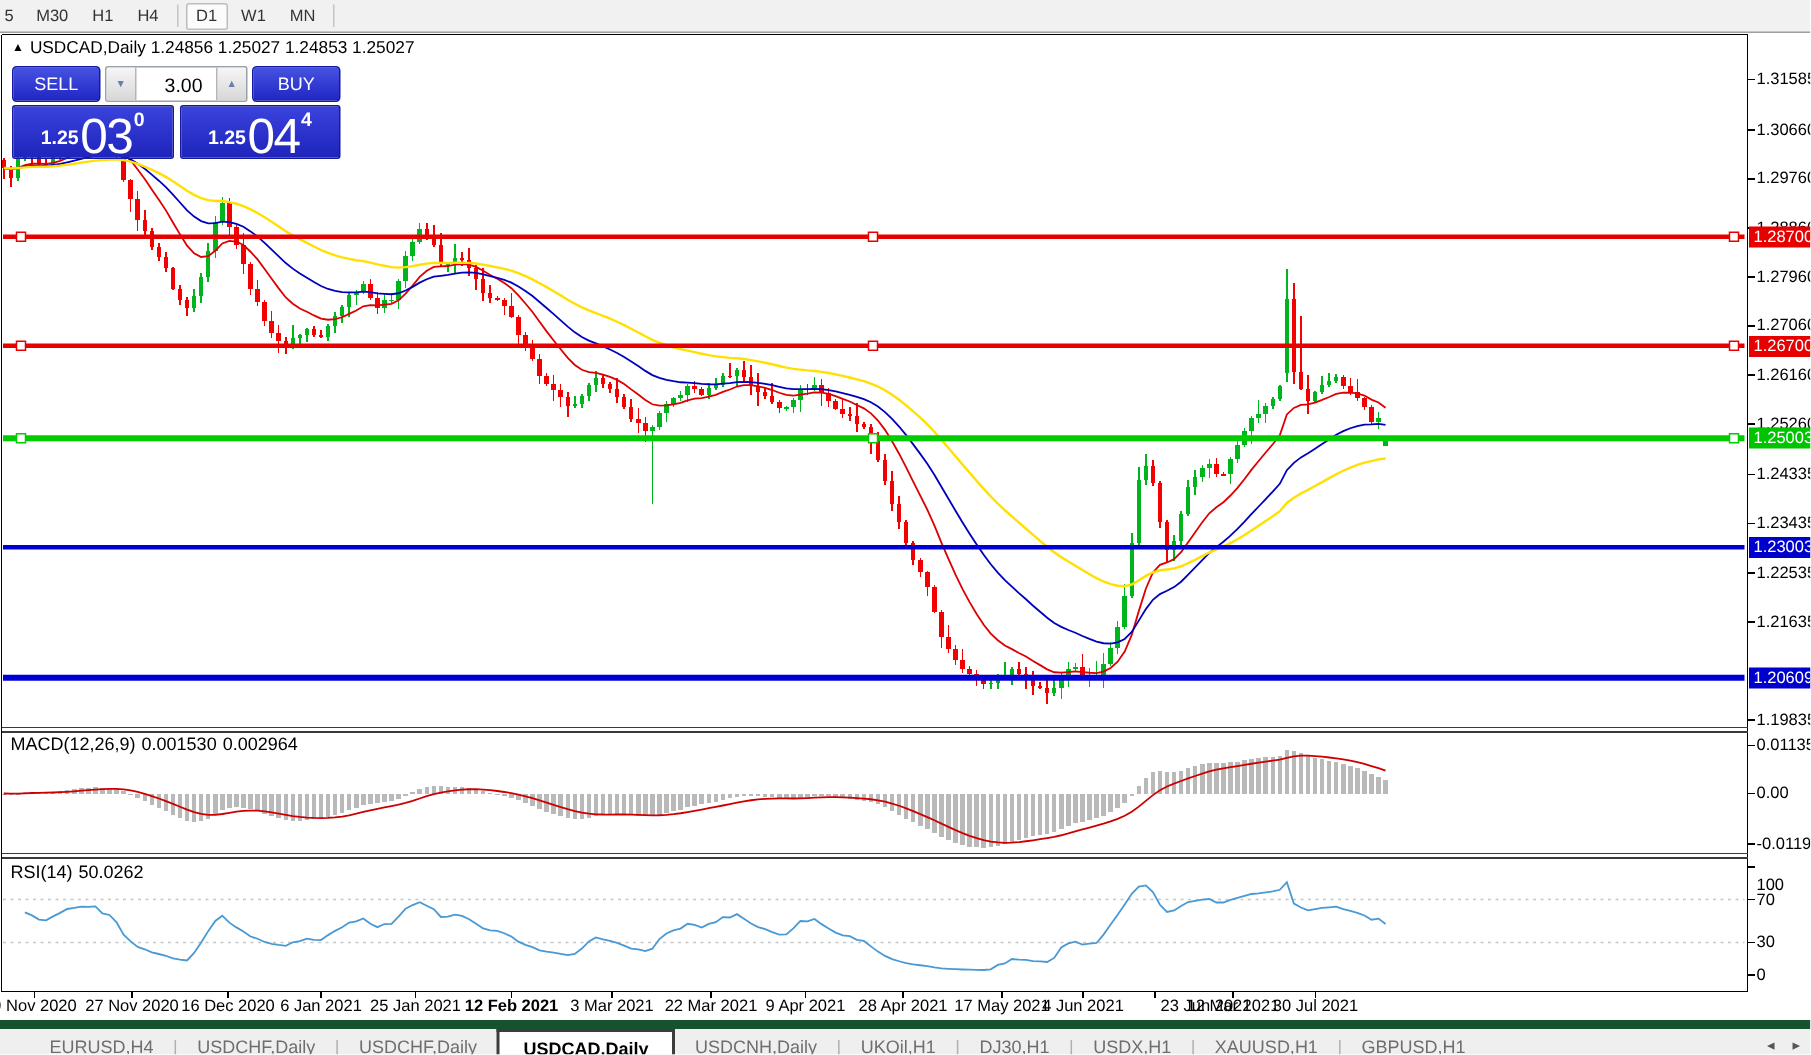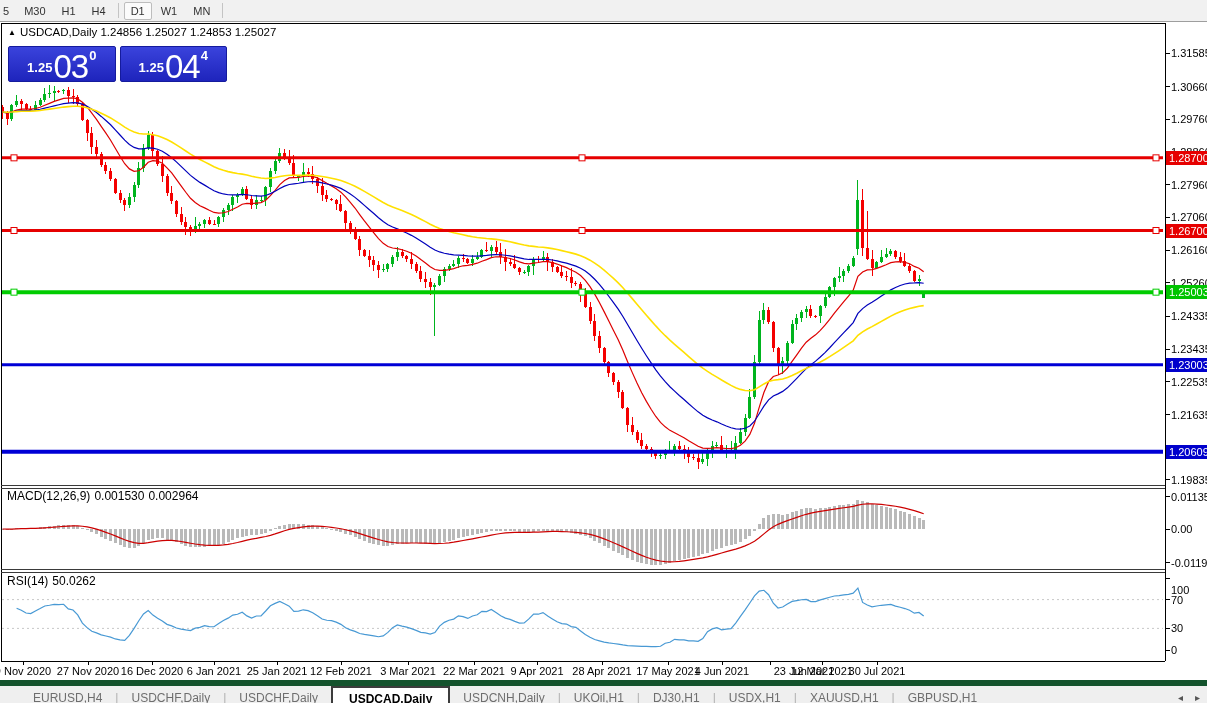--- a/index.html
+++ b/index.html
@@ -748,20 +748,33 @@
         <line x1="1" y1="572" x2="1165" y2="572" stroke="#3a3a3a" shape-rendering="crispEdges"></line>
       </g>
     </svg>
 
   <div class="chart-title">
     <span class="tri">▲</span><span>USDCAD,Daily</span>
     <span id="ohlc">1.24856 1.25027 1.24853 1.25027</span>
   </div>
 
   <div class="tp">
+    <div class="tp-row1">
+      <div class="tbtn">SELL</div>
+      <div class="spin">
+        <div class="sbtn" style="border-left:none">
+          <span class="arr">▼</span>
+          </div>
+        <div class="sfield">3.00</div>
+        <div class="sbtn" style="border-right:none">
+          <span class="arr">▲</span>
+          </div>
+      </div>
+      <div class="tbtn">BUY</div>
+    </div>
     <div class="tp-row2">
       <div class="pbox">
         <span class="pfx">1.25</span>
           <span class="big">03</span>
           <span class="sup">0</span>
       </div>
       <div class="pbox">
         <span class="pfx">1.25</span>
           <span class="big">04</span>
           <span class="sup">4</span>
@@ -800,21 +813,21 @@
       <div class="pl" style="top: 562.558px;">-0.01190</div>
       <div class="pl" style="top: 578px; margin-top: 12px;">100</div>
       <div class="pl" style="top: 599.6px;">70</div>
       <div class="pl" style="top: 628.4px;">30</div>
       <div class="pl" style="top: 650px;">0</div>
       <div class="dl" style="left: 23px;">9 Nov 2020</div>
       <div class="dl" style="left: 88px;">27 Nov 2020</div>
       <div class="dl" style="left: 152px;">16 Dec 2020</div>
       <div class="dl" style="left: 214px;">6 Jan 2021</div>
       <div class="dl" style="left: 277px;">25 Jan 2021</div>
-      <div class="dl" style="left: 341px;">12 Feb 2021</div>
+      <div class="dl" style="left: 341px; font-weight: bold;">12 Feb 2021</div>
       <div class="dl" style="left: 408px;">3 Mar 2021</div>
       <div class="dl" style="left: 474px;">22 Mar 2021</div>
       <div class="dl" style="left: 537px;">9 Apr 2021</div>
       <div class="dl" style="left: 602px;">28 Apr 2021</div>
       <div class="dl" style="left: 668px;">17 May 2021</div>
       <div class="dl" style="left: 722px;">4 Jun 2021</div>
       <div class="dl" style="left: 804px;">23 Jun 2021</div>
       <div class="dl" style="left: 822px;">12 Mar 2021</div>
       <div class="dl" style="left: 877px;">30 Jul 2021</div>
     </div>

